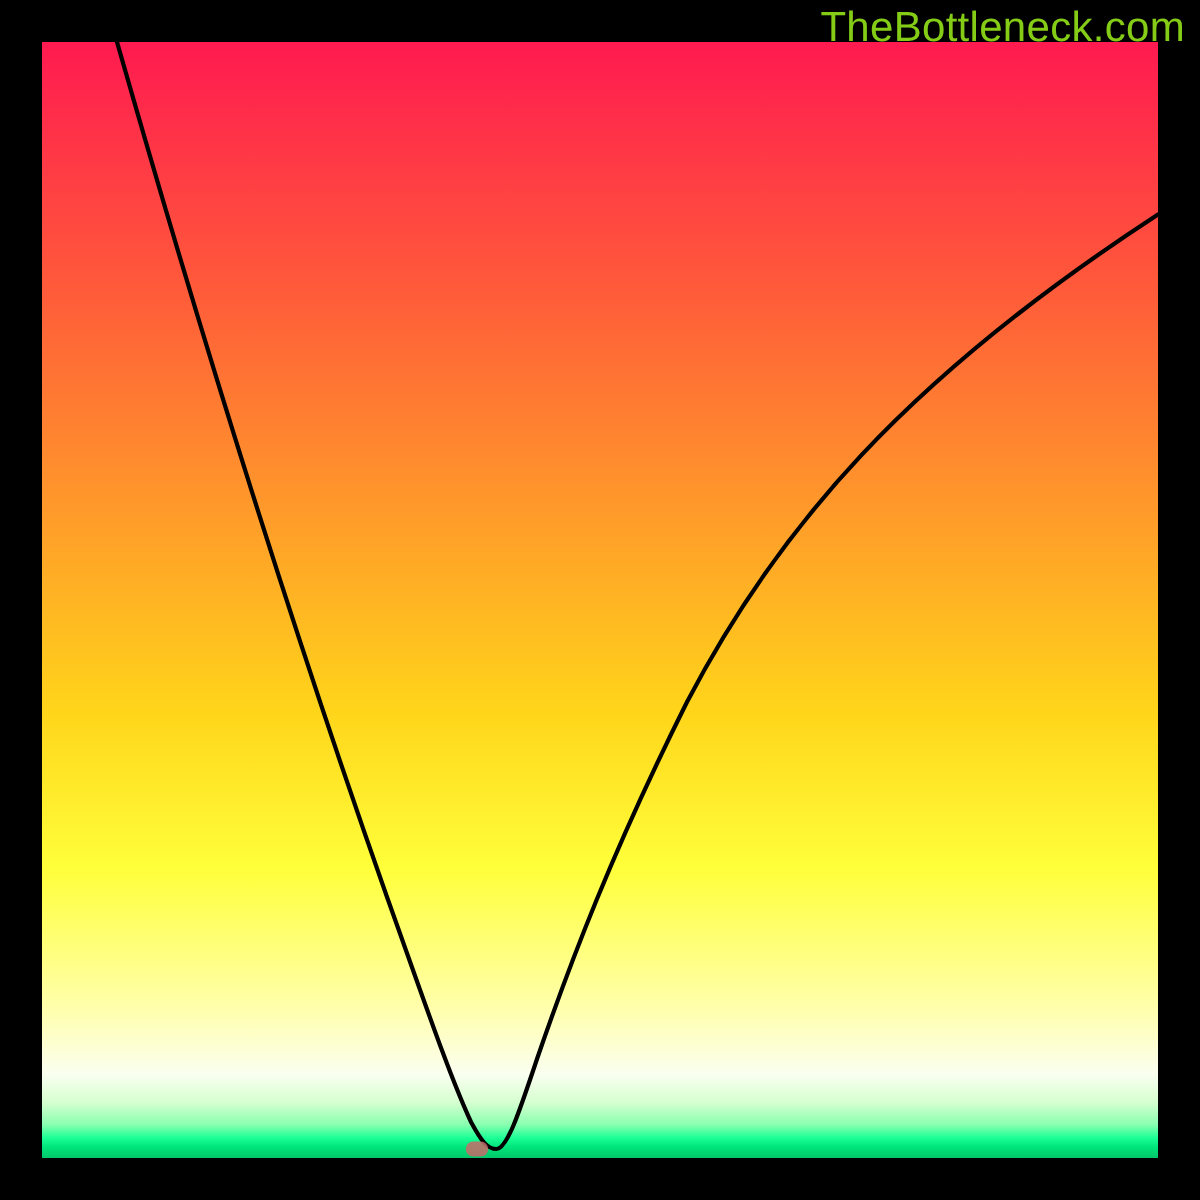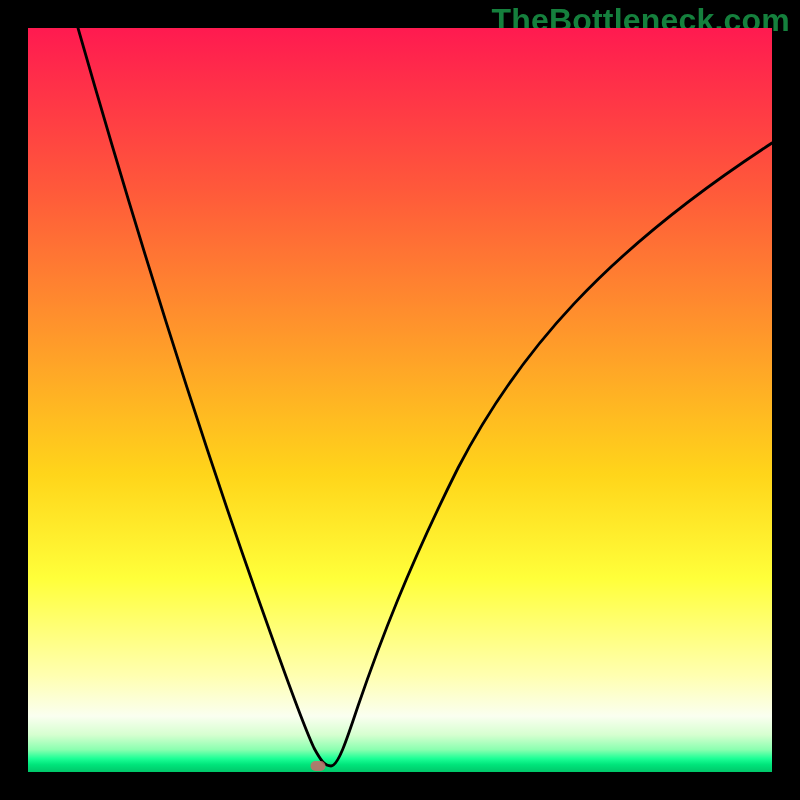--- a/index.html
+++ b/index.html
@@ -53,23 +53,23 @@
     height: 10px;
     border-radius: 5px / 5px;
     background: #c96a6a;
     opacity: 0.85;
     transform: translate(-50%, -50%);
   }
   .watermark {
     position: absolute;
     top: 2px;
     right: 10px;
-    color: #15803d;
-    font-size: 32px;
-    font-weight: 700;
+    color: #84cc16;
+    font-size: 28px;
+    font-weight: 400;
     letter-spacing: 0.2px;
     user-select: none;
   }
 </style>
 </head>
 <body>
 
 <div class="watermark">TheBottleneck.com</div>
 
 <div class="frame">

